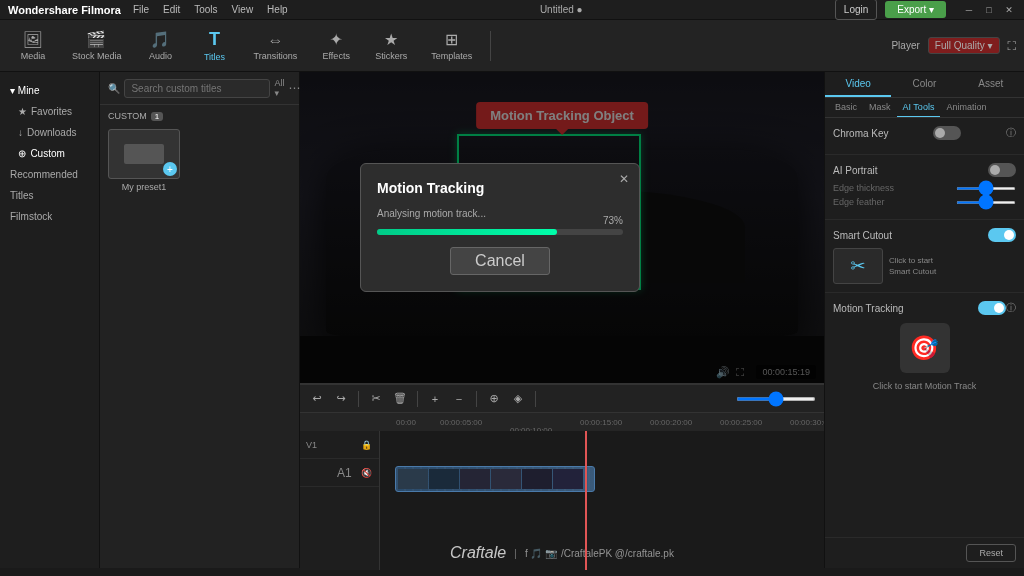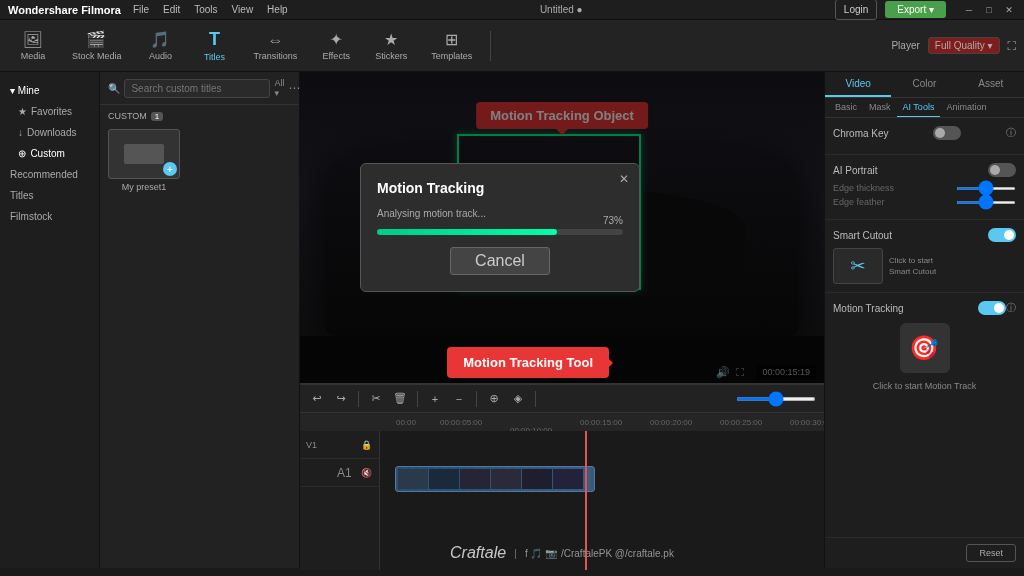--- a/index.html
+++ b/index.html
@@ -713,24 +713,20 @@
         </div>
       </div>
 
       <div style="position:absolute;bottom:6px;left:50%;transform:translateX(-50%);display:flex;align-items:center;gap:8px;opacity:0.75;">
         <span style="font-size:16px;color:#fff;font-style:italic;font-weight:300;">Craftale</span>
         <span style="color:#888;">|</span>
         <span style="font-size:10px;color:#bbb;">f 🎵 📷 /CraftalePK  @/craftale.pk</span>
       </div>
     </div>
 
-    <div style="position:absolute;bottom:190px;right:215px;background:#e83535;color:#fff;padding:8px 16px;border-radius:4px;font-size:13px;font-weight:bold;white-space:nowrap;z-index:20;">
-      <span>Motion Tracking Tool</span>
-      <span style="position:absolute;right:-10px;top:50%;transform:translateY(-50%);width:0;height:0;border:6px solid transparent;border-left-color:#e83535;"></span>
-    </div>
   </div>
 
   <div class="right-panel">
     <div class="right-panel-tabs">
       <div class="right-tab active">Video</div>
       <div class="right-tab">Color</div>
       <div class="right-tab">Asset</div>
     </div>
     <div class="right-subtabs">
       <div class="right-subtab">Basic</div>

